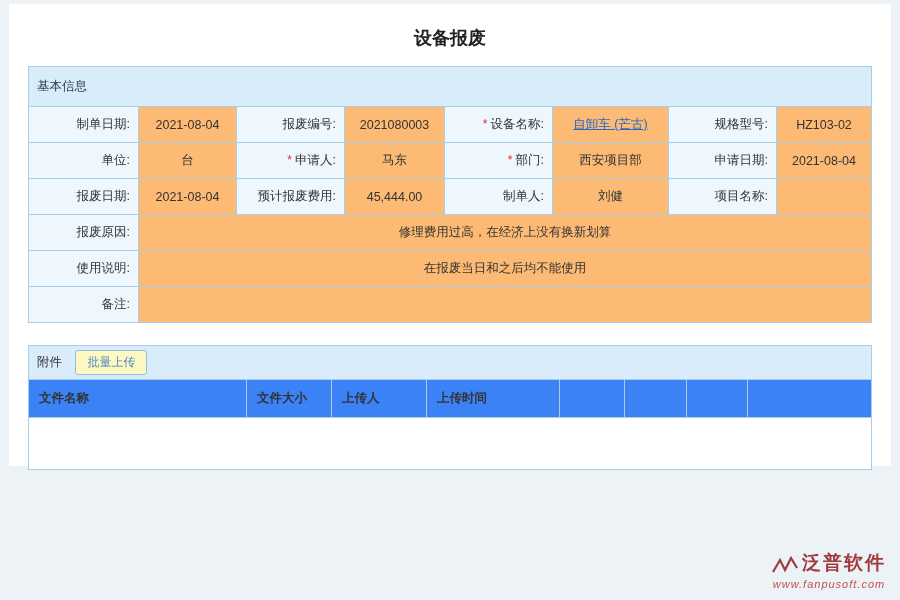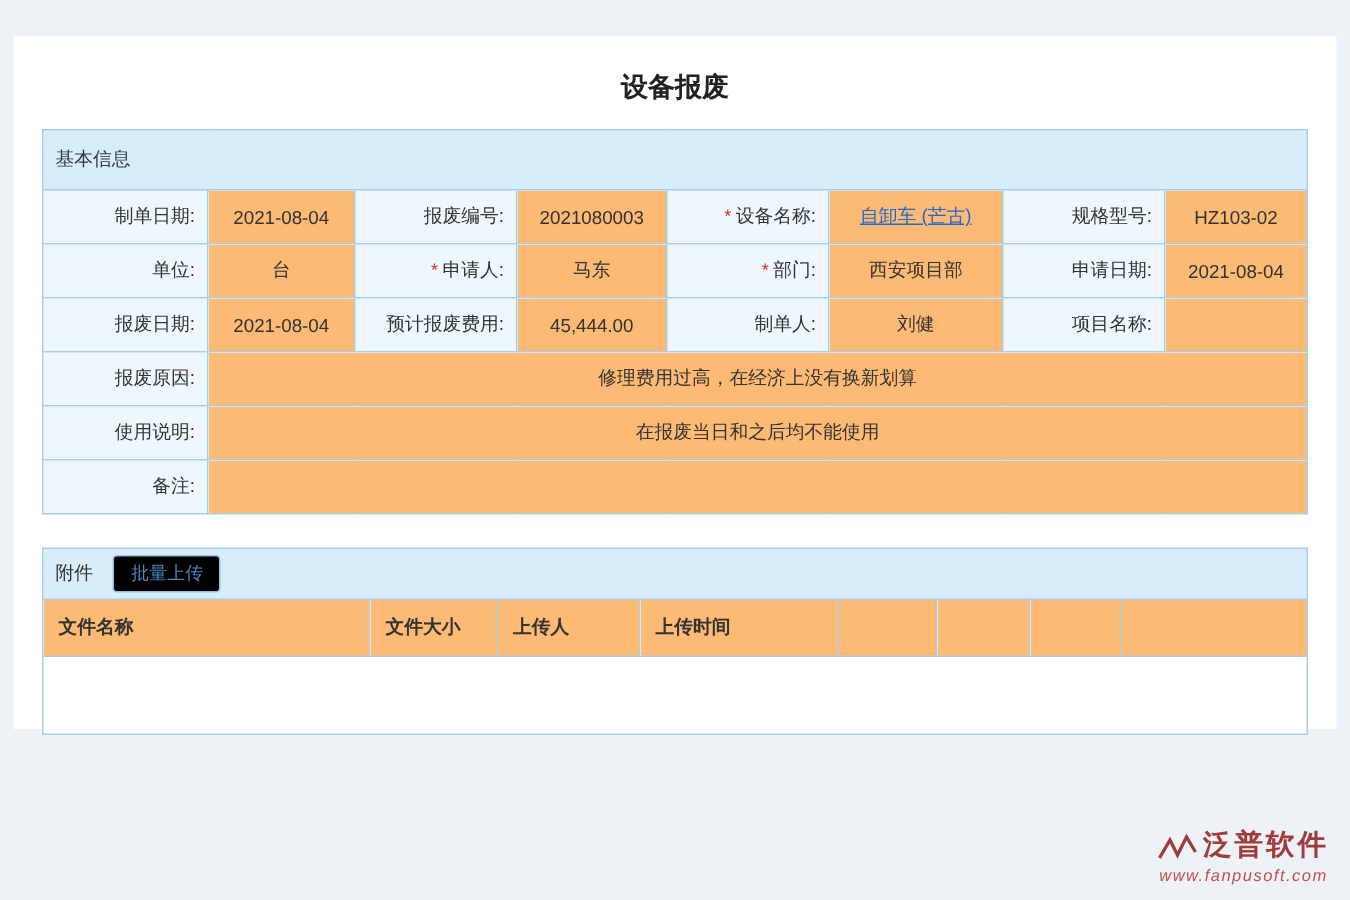--- a/index.html
+++ b/index.html
@@ -6,21 +6,21 @@
   html,body { width:900px; height:600px; }
   body {
     background:#edf2f6;
     font-family:"Liberation Sans","DejaVu Sans",sans-serif;
     font-size:12.5px;
     color:#333;
     position:relative;
     overflow:hidden;
   }
   .panel {
-    position:absolute; left:9px; top:24px; right:9px; height:462px;
+    position:absolute; left:9px; top:4px; right:9px; height:462px;
     background:#ffffff;
   }
   .title {
     text-align:center; font-size:18px; font-weight:bold; color:#222;
     padding:22px 0 16px;
   }
   .section { margin:0 19px 22px; }
   table { width:100%; border-collapse:collapse; table-layout:fixed; }
   td, th { border:1px solid #a8cde9; font-size:12.5px; color:#333; vertical-align:middle; }
   .sec-head-cell {
@@ -30,25 +30,25 @@
   .lbl {
     background:#eef7fd; text-align:right; padding:9px 8px; height:36px;
     white-space:nowrap; overflow:hidden;
   }
   .val { background:#fdba74; text-align:center; padding:9px 8px; height:36px; overflow:hidden; white-space:nowrap;margin-left:28px; }
   .req { color:#e02b2b; margin-right:3px; font-size:12px; }
   .link { color:#2468c8; text-decoration:underline; cursor:pointer; }
   .attach-head-cell { background:#d8ecf9; padding:4px 8px; height:32px; }
   .btn-upload {
     display:inline-block; margin-left:10px; padding:3px 11px;
-    background:#000000; border:1px solid #93bfe0; border-radius:3px;
+    background:#fef9c3; border:1px solid #93bfe0; border-radius:3px;
     color:#4a87b8; font-size:12px; cursor:pointer;
     font-family:"Liberation Sans","DejaVu Sans",sans-serif;
   }
-  .file-th { background:#fdba74; text-align:left; padding:10px 10px; font-weight:bold; height:38px; white-space:nowrap; overflow:hidden; }
+  .file-th { background:#3b82f6; text-align:left; padding:10px 10px; font-weight:bold; height:38px; white-space:nowrap; overflow:hidden; }
   .empty-body-cell { background:#ffffff; height:52px; }
   .brand {
     position:absolute; right:14px; bottom:10px; text-align:center;
   }
   .brand-top { display:flex; align-items:flex-end; justify-content:center; gap:4px; }
   .brand-name { font-size:19px; font-weight:bold; color:#a03c3c; letter-spacing:2px; }
   .brand-site { font-size:11px; color:#c05050; margin-top:2px; letter-spacing:1px;font-style:italic; }
 </style>
 </head>
 <body>

